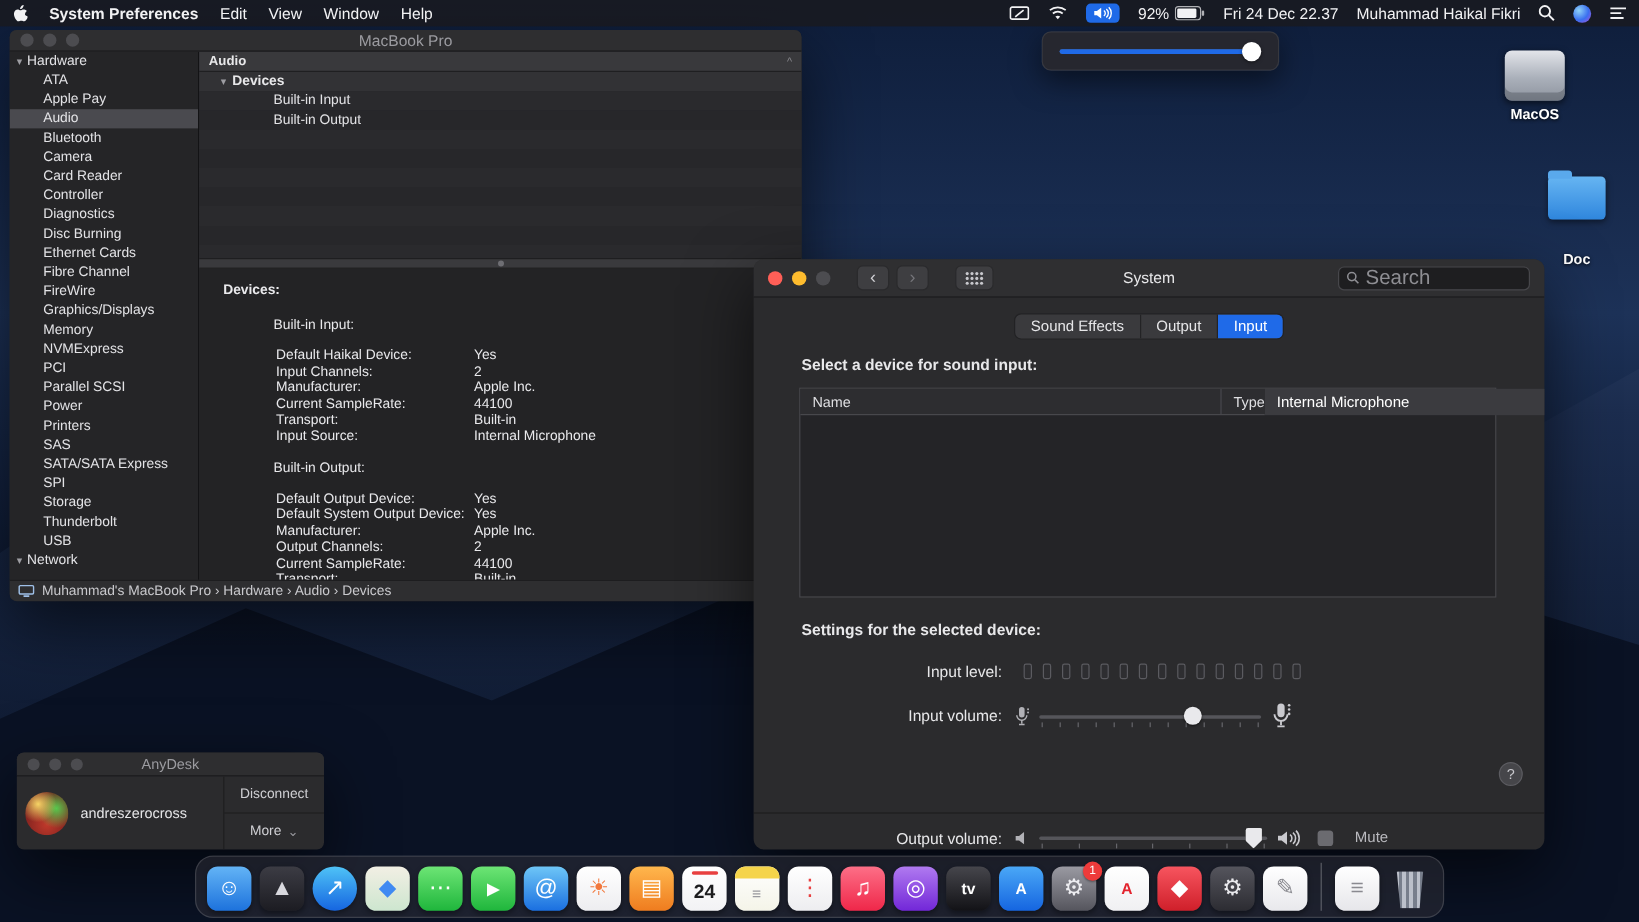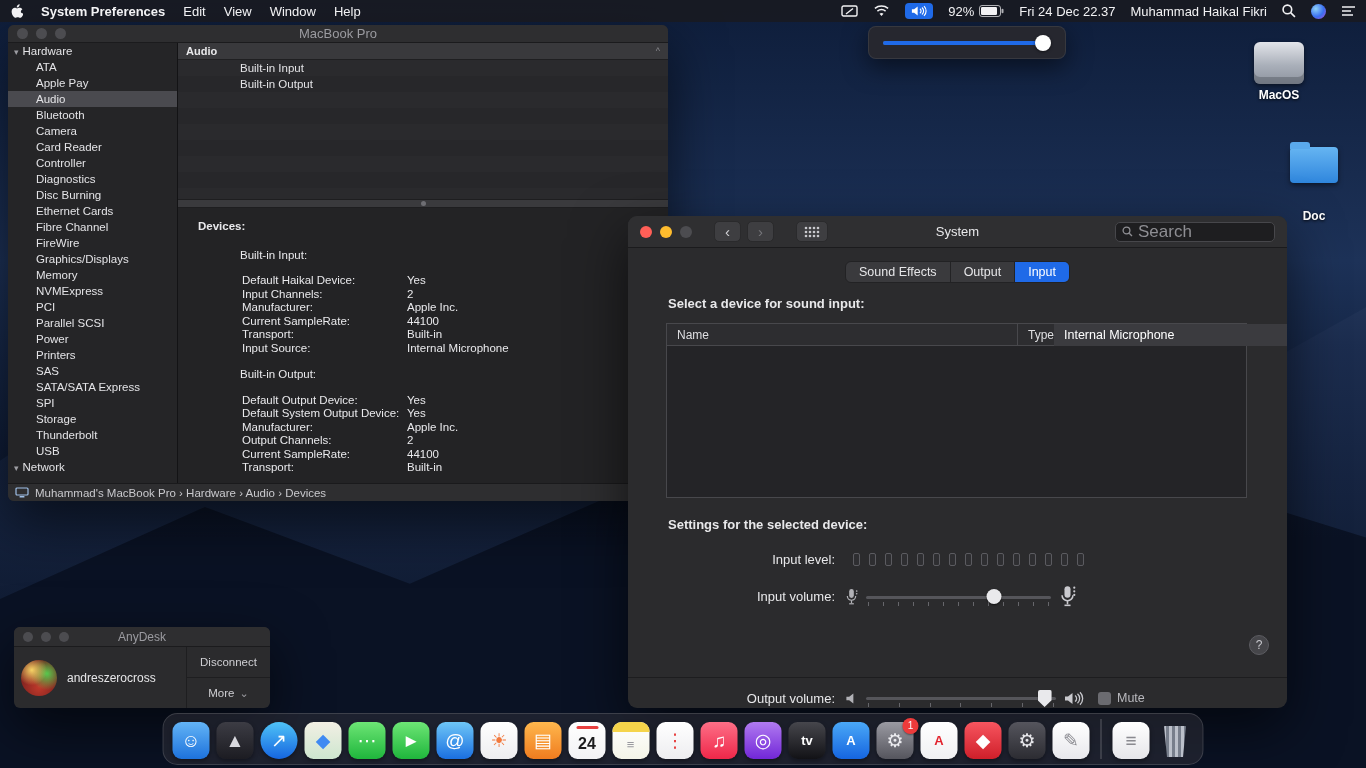--- a/index.html
+++ b/index.html
@@ -29,21 +29,21 @@
 .tl{display:flex;gap:8px;padding-left:9px}
 .tl span{width:12px;height:12px;border-radius:50%;background:#4c4c50}
 .tl .red{background:#ff5f57}.tl .yellow{background:#febc2e}.tl .gray{background:#4c4c50}
 .win-title{position:absolute;left:0;right:0;text-align:center;color:#9b9ba0;font-size:13px;pointer-events:none}
 
 
 .sysinfo{left:8px;top:25px;width:660px;height:476px;background:#29292b;border-radius:6px;z-index:10}
 .sysinfo .titlebar{height:18px}
 .sysinfo .tl span{width:11px;height:11px}
 .sys-body{display:flex;height:calc(100% - 36px)}
-.side{width:170px;background:#252527;border-right:1px solid #131315;color:#e3e3e6;font-size:11.5px;overflow:hidden}
+.side{width:158px;background:#252527;border-right:1px solid #131315;color:#e3e3e6;font-size:11.5px;overflow:hidden}
 .side-header{padding:2px 6px;height:16px;line-height:13px}
 .side-header .tri::before{content:"▾";color:#9d9da2;margin-right:4px;font-size:9px}
 .side-item{height:16px;line-height:16px;padding-left:28px;white-space:nowrap}
 .side-item.selected{background:#4a4a4f}
 .sys-main{flex:1;display:flex;flex-direction:column;background:#29292b;min-width:0}
 .tree-colhdr{height:17px;background:#39393c;border-bottom:1px solid #1f1f21;color:#e8e8ea;font-size:11px;font-weight:bold;display:flex;align-items:center;padding:0 8px}
 .tree-colhdr .scrollhint{margin-left:auto;color:#8a8a8f;font-weight:normal;font-size:9px}
 .tree-group{height:16px;line-height:16px;background:#323235;color:#e8e8ea;font-size:11.5px;font-weight:bold;padding-left:18px}
 .tree-group .tri::before{content:"▾";color:#9d9da2;margin-right:5px;font-size:9px;font-weight:normal}
 .tree-row{height:16px;line-height:16px;padding-left:62px;color:#e3e3e6;font-size:11.5px;background:#2a2a2d}
@@ -96,21 +96,21 @@
 .s-track{position:absolute;top:8px;left:0;right:0;height:3px;border-radius:2px;background:#55555a}
 .s-knob{position:absolute;top:1px;left:var(--val,50%);transform:translateX(-50%);width:15px;height:15px;border-radius:50%;background:#e9e9ec;box-shadow:0 1px 2px rgba(0,0,0,.6)}
 .s-knob.pointed{width:14px;height:17px;border-radius:2px;clip-path:polygon(0 0,100% 0,100% 60%,50% 100%,0 60%);background:#e9e9ec}
 .ticks{position:absolute;left:2px;right:2px;top:14px;display:flex;justify-content:space-between}
 .tick{width:1px;height:4px;background:#66666b}
 .segs{display:flex;gap:9px;margin-left:8px}
 .seg{width:7px;height:13px;border:1px solid #5b5b60;border-radius:2px;background:#2e2e31}
 .help-btn{position:absolute;right:18px;top:374px;width:20px;height:20px;border-radius:50%;background:#46464a;border:1px solid #5c5c61;color:#c9c9ce;text-align:center;line-height:18px;font-size:12px}
 .hsep{position:absolute;left:0;right:0;top:416px;height:1px;background:#1d1d1f}
 .out-row{position:absolute;left:0;top:428px;display:flex;align-items:center;width:100%}
-.mute-wrap{display:flex;align-items:center;gap:6px;margin-left:12px;color:#b9b9be;font-size:12.5px}
+.mute-wrap{display:flex;align-items:center;gap:18px;margin-left:12px;color:#b9b9be;font-size:12.5px}
 .cb{width:13px;height:13px;border-radius:3px;background:#6b6b70;flex:none;text-align:center;line-height:13px;font-size:10px;color:#fff}
 .icon-dim{opacity:.85}
 
 
 .anydesk{left:14px;top:627px;width:256px;height:81px;background:#2b2b2d;z-index:25;border-radius:6px}
 .anydesk .titlebar{height:20px;background:#2e2e30}
 .anydesk .tl span{width:10px;height:10px}
 .anydesk .win-title{font-size:12px}
 .ad-body{display:flex;height:calc(100% - 20px)}
 .ad-left{flex:1;display:flex;align-items:center;gap:10px;padding-left:7px}
@@ -201,20 +201,21 @@
           <div class="side-item">Thunderbolt</div>
           <div class="side-item">USB</div>
         </div>
       <div class="side-header"><span class="tri"></span><span>Network</span></div>
     </div>
     <div class="sys-main">
       <div class="tree-colhdr">
         <span>Audio</span>
         <span class="scrollhint">^</span>
       </div>
+      <div class="tree-group"><span class="tri"></span><span>Devices</span></div>
       <div>
           <div class="tree-row">Built-in Input</div>
           <div class="tree-row alt">Built-in Output</div>
         </div>
       <div class="tree-fill"></div>
       <div class="splitter"></div>
       <div class="details">
         <div class="det-heading">Devices:</div>
         <div>
             <div class="det-title">Built-in Input:</div>

